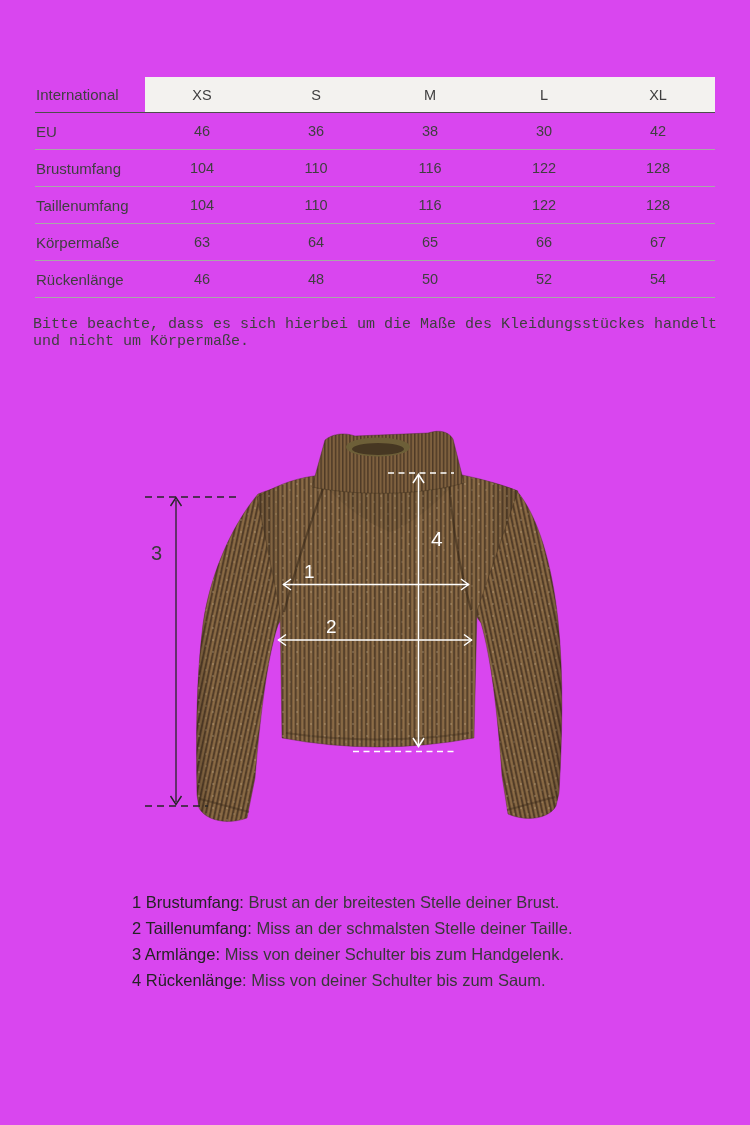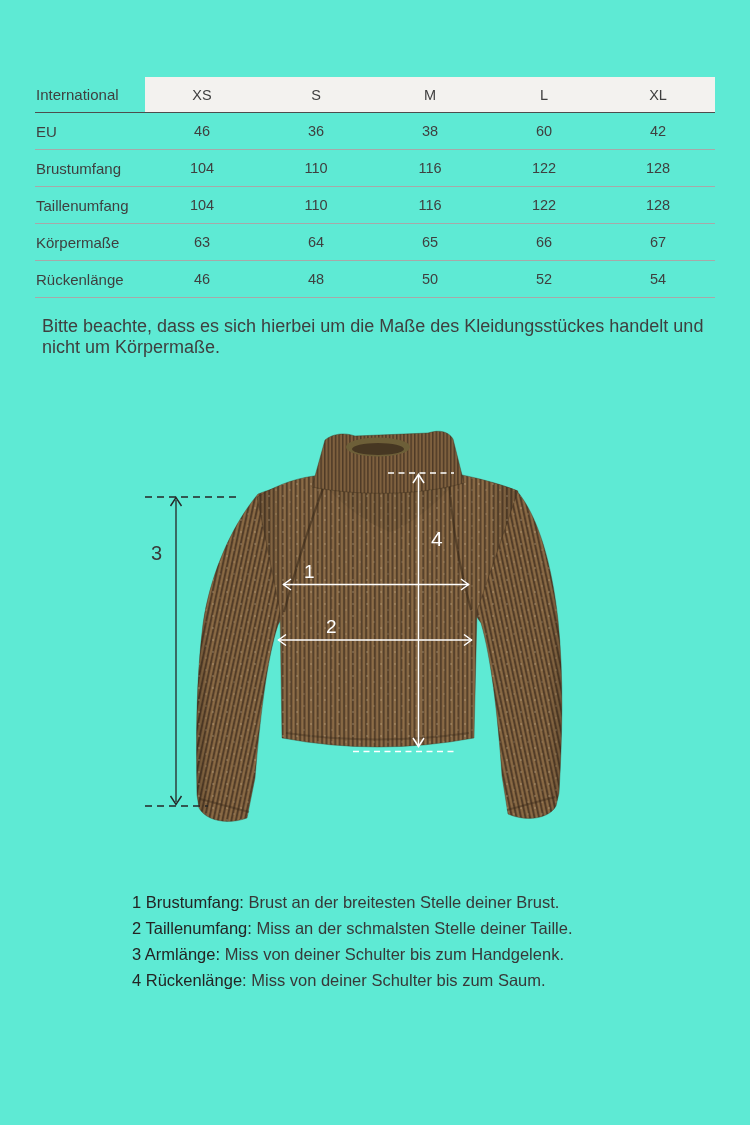--- a/index.html
+++ b/index.html
@@ -9,34 +9,34 @@
     --text-dark:#3f3f3f;
     --measure-black:#262626;
     --measure-white:#ffffff;
   }
   *{margin:0;padding:0;box-sizing:border-box;}
   html,body{background:#ffffff;}
   body{
     width:750px;height:1125px;position:relative;overflow:hidden;
     font-family:"Liberation Sans", sans-serif;
   }
-  .sheet{position:absolute;inset:0;background:#5eead4;}
+  .sheet{position:absolute;inset:0;background:#d946ef;}
 
   
   .size-table{position:absolute;left:35px;top:77px;width:680px;}
   .trow{display:flex;height:37px;border-bottom:1px solid var(--rule-light);}
   .trow.thead{height:36px;border-bottom:1px solid var(--rule-dark);}
   .tcell{display:flex;align-items:center;font-size:15px;color:var(--text-dark);}
   .tcell.label{width:110px;padding-left:1px;}
   .tcell.size{flex:1;justify-content:center;font-size:14.5px;}
   .thead .tcell.size{background:var(--header-bg);}
 
   .note{
-    position:absolute;left:42px;top:316px;width:700px;
-    font-size:18px;color:var(--text-dark);
+    position:absolute;left:33px;top:316px;width:700px;
+    font-size:15px;color:var(--text-dark);font-family:Liberation Mono, monospace;
   }
 
   
   .diagram-svg{position:absolute;left:140px;top:415px;width:480px;height:445px;}
   .diagram-svg text{font-family:"Liberation Sans", sans-serif;}
   .m-black{fill:#3a3a3a;font-size:20px;}
   .m-white{fill:var(--measure-white);font-size:19px;}
   .m-white.big{font-size:21px;}
 
   
@@ -59,21 +59,21 @@
       <div class="tcell size">M</div>
       <div class="tcell size">L</div>
       <div class="tcell size">XL</div>
     </div>
 
     <div class="trow">
       <div class="tcell label">EU</div>
       <div class="tcell size">46</div>
       <div class="tcell size">36</div>
       <div class="tcell size">38</div>
-      <div class="tcell size">60</div>
+      <div class="tcell size">30</div>
       <div class="tcell size">42</div>
     </div>
 
     <div class="trow">
       <div class="tcell label">Brustumfang</div>
       <div class="tcell size">104</div>
       <div class="tcell size">110</div>
       <div class="tcell size">116</div>
       <div class="tcell size">122</div>
       <div class="tcell size">128</div>

